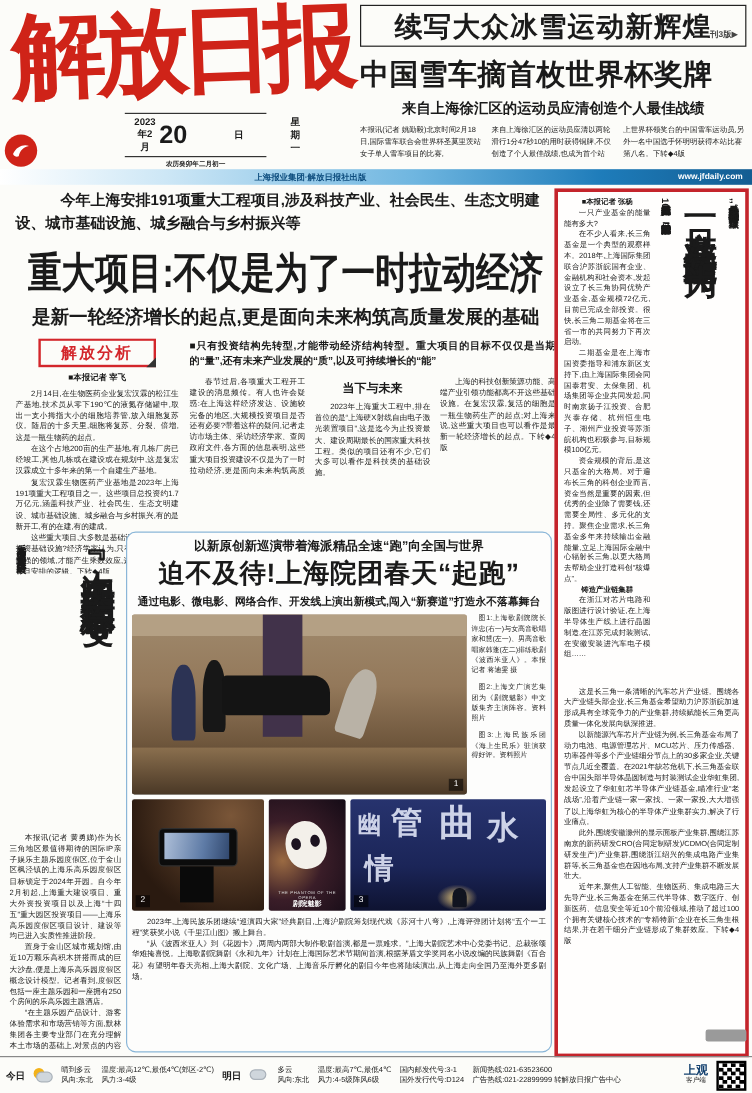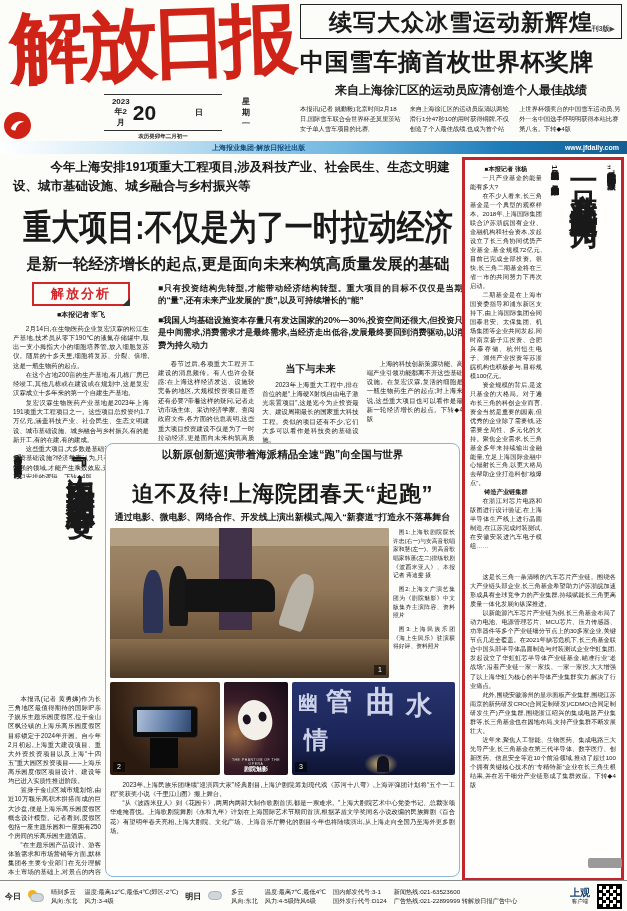--- a/index.html
+++ b/index.html
@@ -68,21 +68,21 @@
       letter-spacing:1px;}
   .lego-h{left:26px;top:449px;height:242px;width:70px;font-size:29px;font-weight:900;
       letter-spacing:3px;line-height:1.1;}
   .lego-body{left:8px;top:694px;width:93px;height:181px;}
   .lego-body p{font-size:6.3px;line-height:1.45;margin:0;text-indent:2em;}
 
   
   .feature{left:105px;top:443px;width:355px;height:434px;border:1px solid #8ab6d8;
      border-radius:8px;box-sizing:border-box;padding:4px 4px;background:#fdfdfc;}
   .f-kicker{font-size:10.5px;font-weight:bold;text-align:center;}
-  .f-h{font-size:22px;font-weight:900;text-align:center;letter-spacing:.5px;margin-top:17px;}
+  .f-h{font-size:22px;font-weight:900;text-align:center;letter-spacing:.5px;margin-top:1px;}
   .f-sub{font-size:9px;font-weight:bold;text-align:center;margin-top:2px;}
   .f-row1{display:flex;gap:4px;margin-top:4px;height:150px;}
   .f-row2{display:flex;gap:4px;margin-top:4px;height:93px;}
   .f-caps{width:62px;flex:none;font-size:5.8px;line-height:1.5;}
   .f-caps p{margin:0 0 5px;text-indent:1em;}
   .f-text{display:flex;gap:7px;margin-top:5px;height:112px;overflow:hidden;}
   .f-text .c{flex:1;font-size:6.3px;line-height:1.45;}
   .f-text p{margin:0;text-indent:2em;}
   .f-byline{font-size:7px;font-weight:bold;text-align:center;margin:0 0 3px;text-indent:0;}
   .f-colhead{font-size:9px;font-weight:900;text-align:center;margin:3px 0;text-indent:0;}
@@ -208,21 +208,20 @@
         <div class="tiny just hid" style="height:158px">
           <p>2月14日,在生物医药企业复宏汉霖的松江生产基地,技术员从零下190℃的液氮存储罐中,取出一支小拇指大小的细胞培养管,放入细胞复苏仪。随后的十多天里,细胞将复苏、分裂、倍增,这是一瓶生物药的起点。</p>
           <p>在这个占地200亩的生产基地,有几栋厂房已经竣工,其他几栋或在建设或在规划中,这是复宏汉霖成立十多年来的第一个自建生产基地。</p>
           <p>复宏汉霖生物医药产业基地是2023年上海191项重大工程项目之一。这些项目总投资约1.7万亿元,涵盖科技产业、社会民生、生态文明建设、城市基础设施、城乡融合与乡村振兴,有的是新开工,有的在建,有的建成。</p>
           <p>这些重大项目,大多数是基础设施。为什么要投资基础设施?经济学家认为,只有投向那些外溢性强的领域,才能产生乘数效应,这也是今年重大项目安排的逻辑。下转◆4版</p>
         </div>
       </div>
       <div style="flex:1">
         <div class="bullets just">
           <p>■只有投资结构先转型,才能带动经济结构转型。重大项目的目标不仅仅是当期的“量”,还有未来产业发展的“质”,以及可持续增长的“能”</p>
-          <p>■我国人均基础设施资本存量只有发达国家的20%—30%,投资空间还很大,但投资只是中间需求,消费需求才是最终需求,当经济走出低谷,发展最终要回到消费驱动,以消费为持久动力</p>
         </div>
         <div class="main-cols tiny just">
           <div class="c">
             <p>春节过后,各项重大工程开工建设的消息频传。有人也许会疑惑:在上海这样经济发达、设施较完备的地区,大规模投资项目是否还有必要?带着这样的疑问,记者走访市场主体、采访经济学家、查阅政府文件,各方面的信息表明,这些重大项目投资建设不仅是为了一时拉动经济,更是面向未来构筑高质量发展的基础。</p>
           </div>
           <div class="c">
             <div class="colhead">当下与未来</div>
             <p>2023年上海重大工程中,排在首位的是“上海硬X射线自由电子激光装置项目”,这是迄今为止投资最大、建设周期最长的国家重大科技工程。类似的项目还有不少,它们大多可以看作是科技类的基础设施。</p>
           </div>
           <div class="c">

